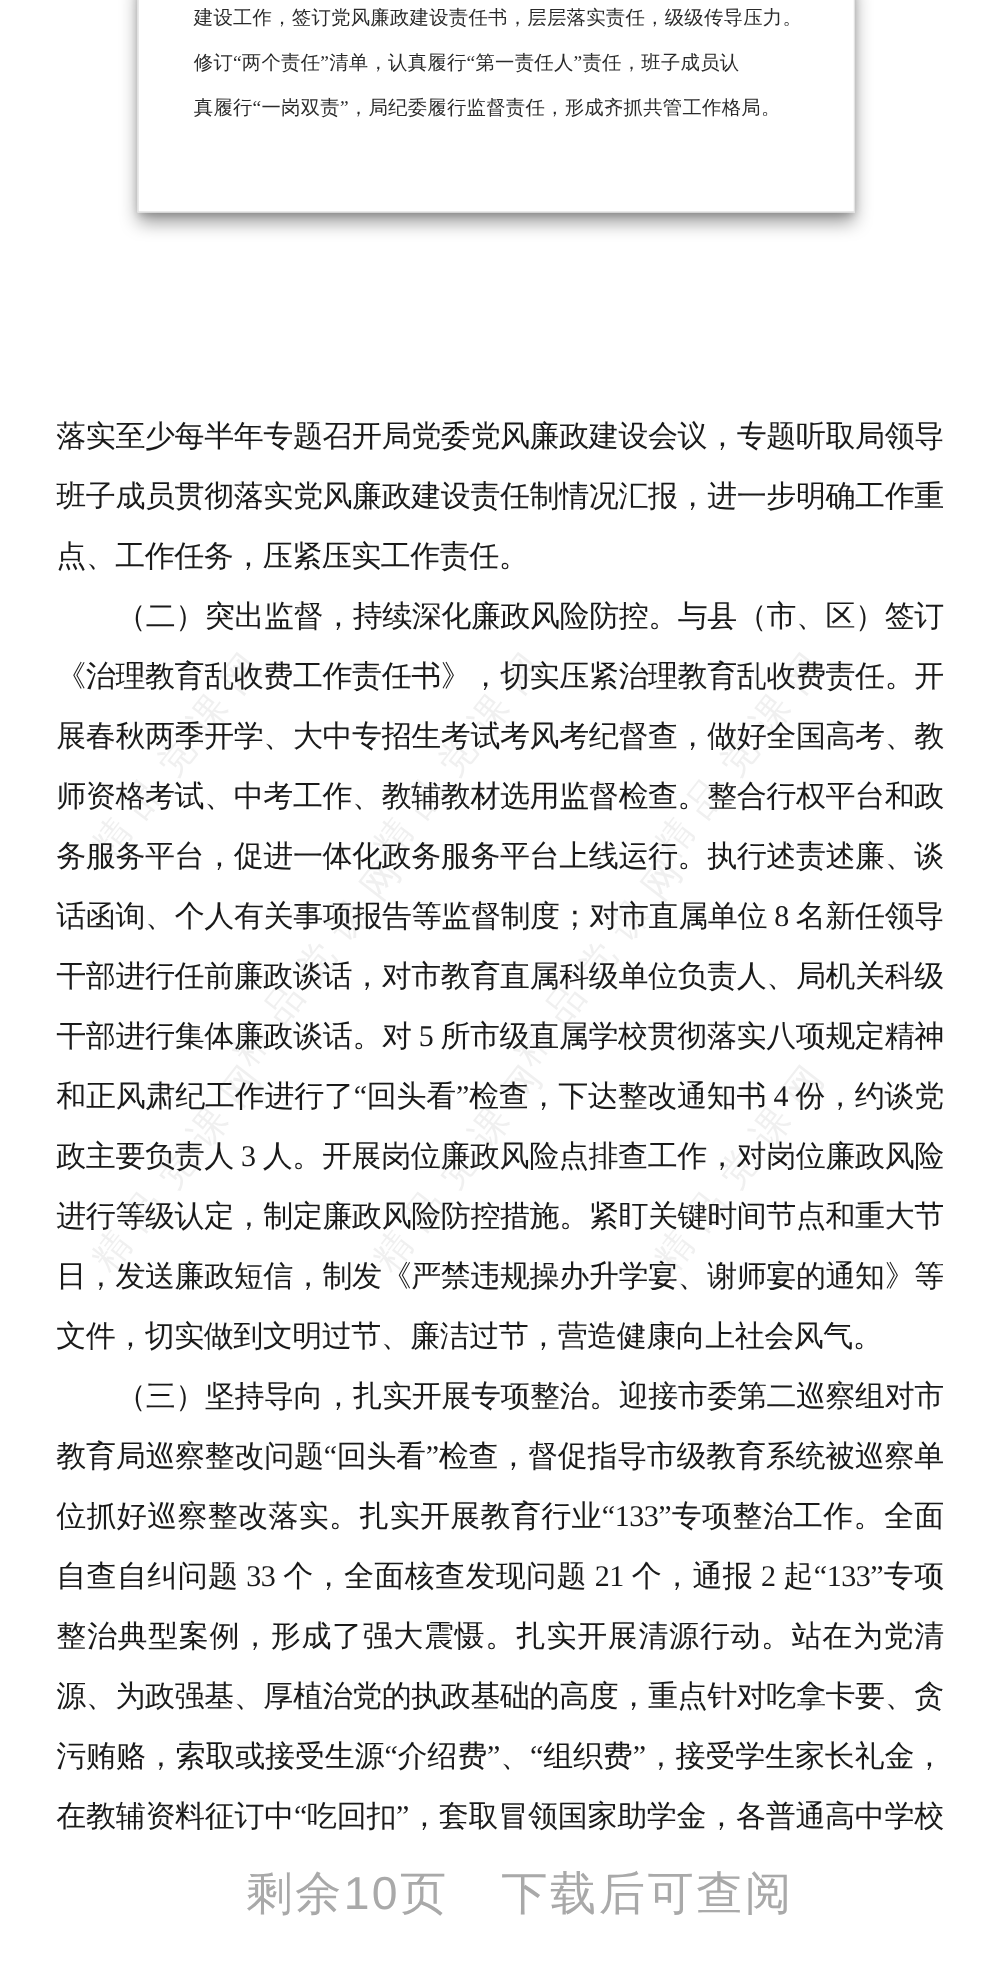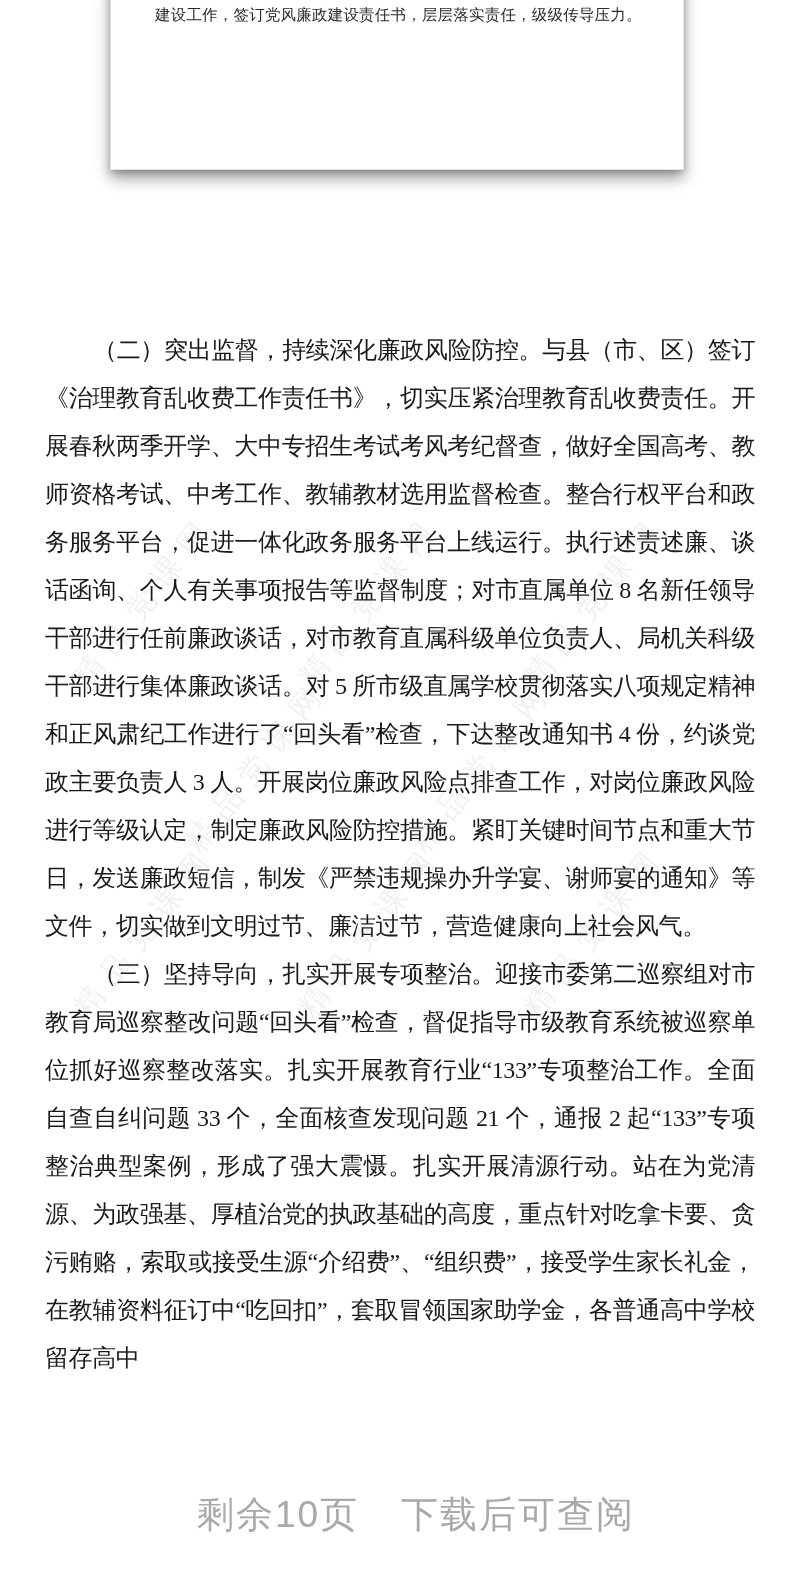--- a/index.html
+++ b/index.html
@@ -89,23 +89,26 @@
   }
   .footer .hint{ margin-left:42px; }
 </style>
 </head>
 <body>
 
 <div class="canvas">
 
   <div class="prev-page-card">
     <div class="card-line">建设工作，签订党风廉政建设责任书，层层落实责任，级级传导压力。</div>
+    <div class="card-line">修订“两个责任”清单，认真履行“第一责任人”责任，班子成员认</div>
+    <div class="card-line">真履行“一岗双责”，局纪委履行监督责任，形成齐抓共管工作格局。</div>
   </div>
 
   <div class="page-body">
+    <p class="para">落实至少每半年专题召开局党委党风廉政建设会议，专题听取局领导班子成员贯彻落实党风廉政建设责任制情况汇报，进一步明确工作重点、工作任务，压紧压实工作责任。</p>
     <p class="para indent">（二）突出监督，持续深化廉政风险防控。与县（市、区）签订《治理教育乱收费工作责任书》，切实压紧治理教育乱收费责任。开展春秋两季开学、大中专招生考试考风考纪督查，做好全国高考、教师资格考试、中考工作、教辅教材选用监督检查。整合行权平台和政务服务平台，促进一体化政务服务平台上线运行。执行述责述廉、谈话函询、个人有关事项报告等监督制度；对市直属单位 8 名新任领导干部进行任前廉政谈话，对市教育直属科级单位负责人、局机关科级干部进行集体廉政谈话。对 5 所市级直属学校贯彻落实八项规定精神和正风肃纪工作进行了“回头看”检查，下达整改通知书 4 份，约谈党政主要负责人 3 人。开展岗位廉政风险点排查工作，对岗位廉政风险进行等级认定，制定廉政风险防控措施。紧盯关键时间节点和重大节日，发送廉政短信，制发《严禁违规操办升学宴、谢师宴的通知》等文件，切实做到文明过节、廉洁过节，营造健康向上社会风气。</p>
     <p class="para indent">（三）坚持导向，扎实开展专项整治。迎接市委第二巡察组对市教育局巡察整改问题“回头看”检查，督促指导市级教育系统被巡察单位抓好巡察整改落实。扎实开展教育行业“133”专项整治工作。全面自查自纠问题 33 个，全面核查发现问题 21 个，通报 2 起“133”专项整治典型案例，形成了强大震慑。扎实开展清源行动。站在为党清源、为政强基、厚植治党的执政基础的高度，重点针对吃拿卡要、贪污贿赂，索取或接受生源“介绍费”、“组织费”，接受学生家长礼金，在教辅资料征订中“吃回扣”，套取冒领国家助学金，各普通高中学校留存高中</p>
   </div>
 
   <div class="wm wm1">精品党课网</div>
   <div class="wm wm2">精品党课网</div>
   <div class="wm wm3">精品党课网</div>
   <div class="wm wm4">精品党课网</div>
   <div class="wm wm5">精品党课网</div>
   <div class="wm wm6">精品党课网</div>

